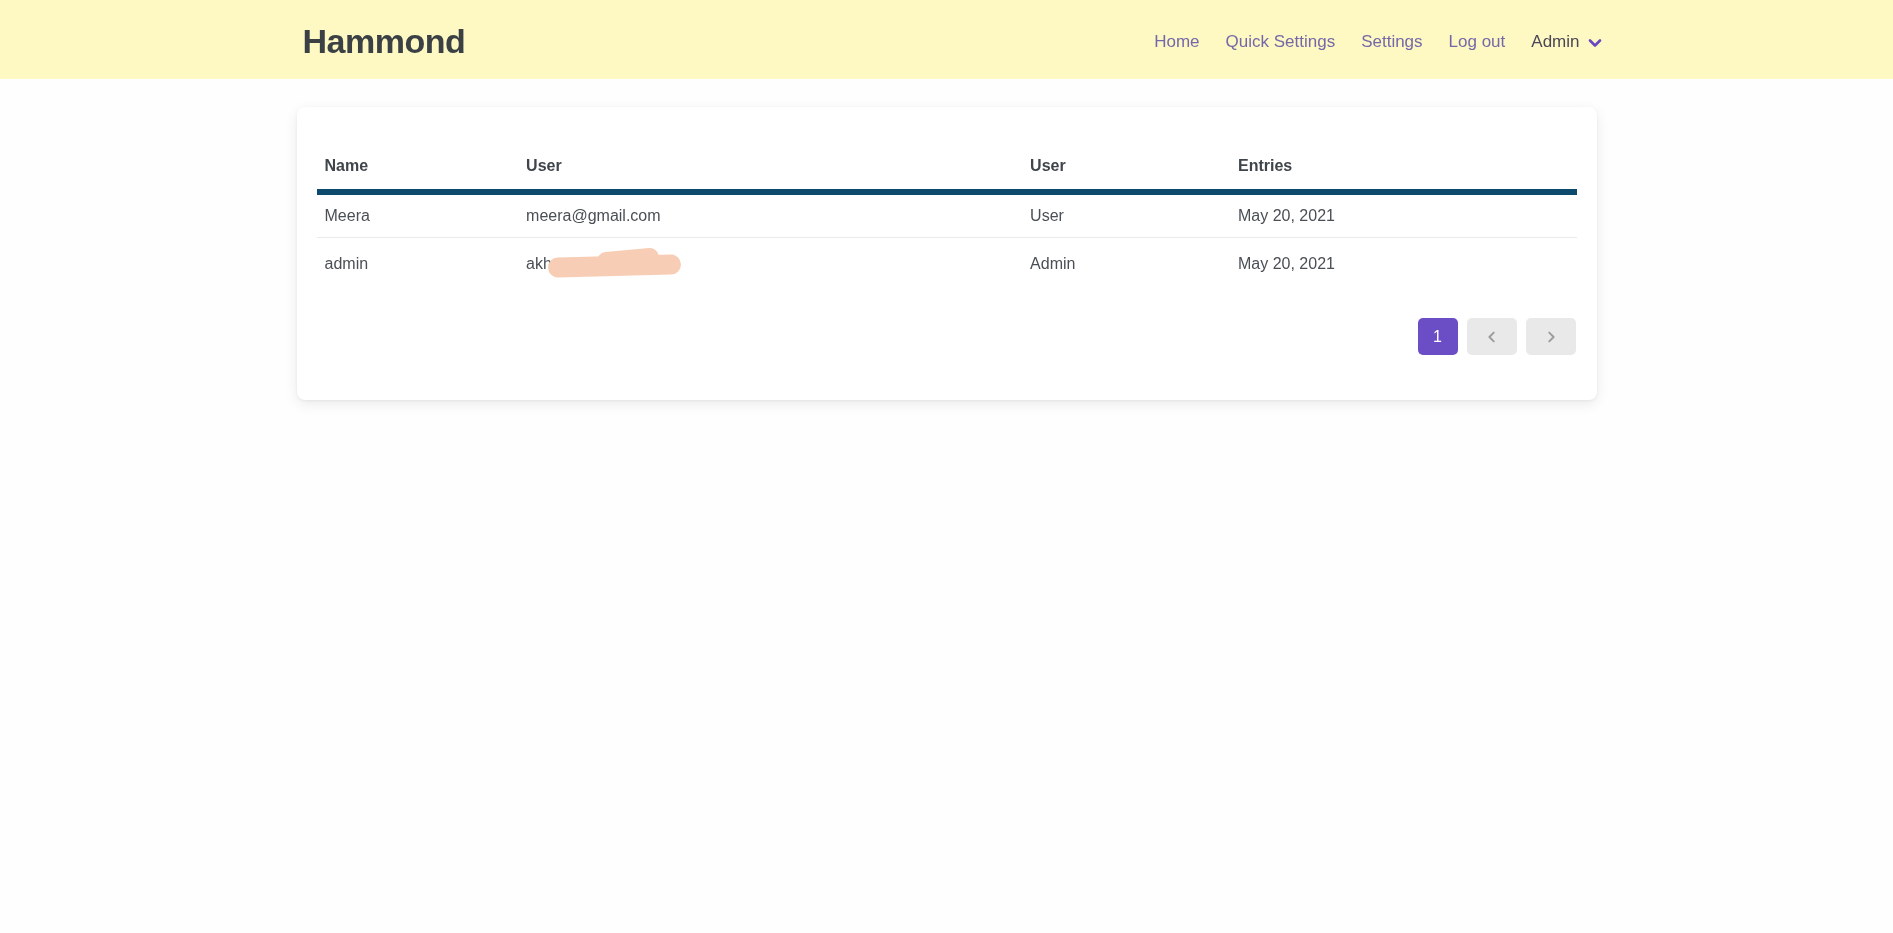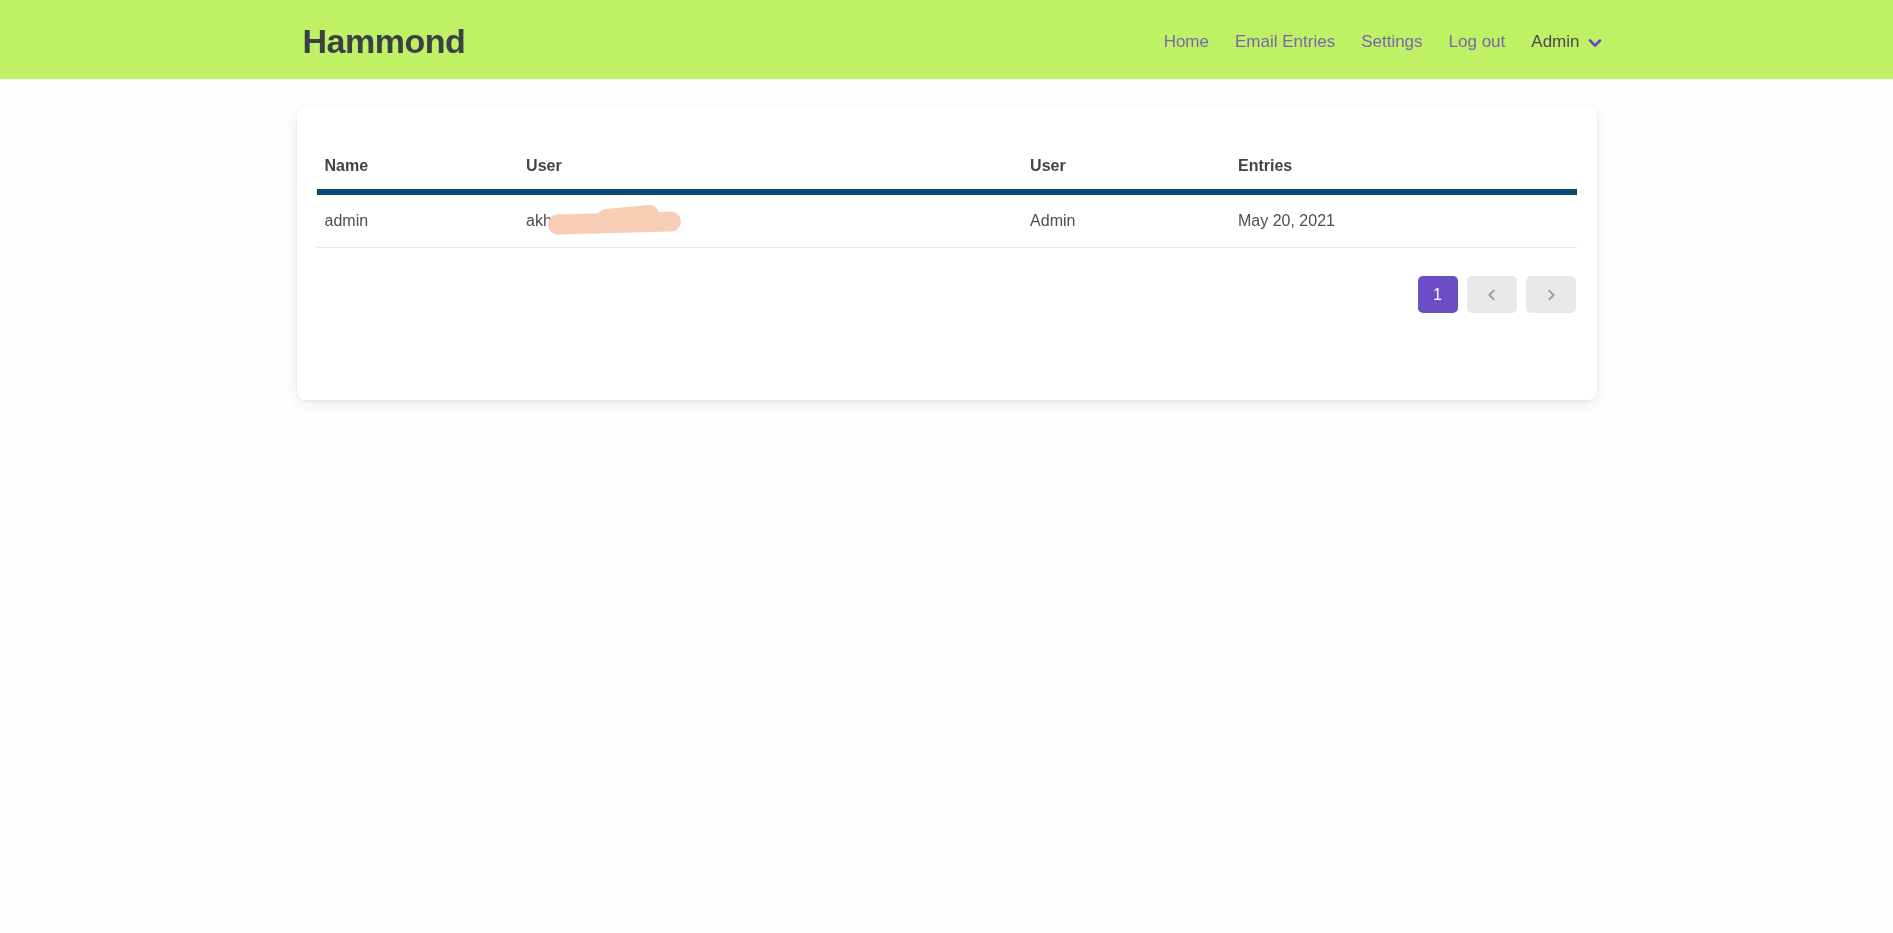--- a/index.html
+++ b/index.html
@@ -5,21 +5,21 @@
   * { box-sizing: border-box; margin: 0; padding: 0; }
   html, body { width: 100%; min-height: 933px; }
   body {
     background: #fefefe;
     font-family: "Liberation Sans", "DejaVu Sans", sans-serif;
     color: #43484e;
   }
   .container { width: 1300px; margin: 0 auto; }
 
   
-  header { padding: 22px 0 18px 12px; background: #bef264; }
+  header { padding: 22px 0 18px 12px; background: #fef9c3; }
   .header-inner { display: flex; align-items: center; justify-content: space-between; }
   .brand {
     font-size: 34px;
     font-weight: 800;
     letter-spacing: -0.5px;
     color: #3b4045;
     text-decoration: none;
     cursor: pointer;
   }
   nav { display: flex; align-items: center; gap: 26px; }
@@ -123,21 +123,21 @@
   .page-btn svg { width: 14px; height: 14px; }
 </style>
 </head>
 <body>
 
 <header>
   <div class="container header-inner">
     <a class="brand">Hammond</a>
     <nav>
       <a>Home</a>
-      <a>Email Entries</a>
+      <a>Quick Settings</a>
       <a>Settings</a>
       <a>Log out</a>
       <span class="user-menu">
         <span class="user-label">Admin</span>
         <svg class="chev-down" viewBox="0 0 16 16" fill="none">
           <path d="M3 5.5 L8 10.5 L13 5.5" stroke="#6847c0" stroke-width="2.6" stroke-linecap="round" stroke-linejoin="round"></path>
         </svg>
       </span>
     </nav>
   </div>
@@ -151,20 +151,26 @@
       <table>
         <thead>
           <tr>
             <th class="col-name">Name</th>
             <th class="col-email">User</th>
             <th class="col-role">User</th>
             <th class="col-created">Entries</th>
           </tr>
         </thead>
         <tbody>
+          <tr>
+            <td>Meera</td>
+            <td>meera@gmail.com</td>
+            <td>User</td>
+            <td>May 20, 2021</td>
+          </tr>
           <tr>
             <td>admin</td>
             <td>
               <span class="email-wrap">
                 <span>akh</span>
                   <span class="scribble">
                     <span class="blob-main"></span>
                     <span class="blob-bump"></span>
                   </span>
               </span>

